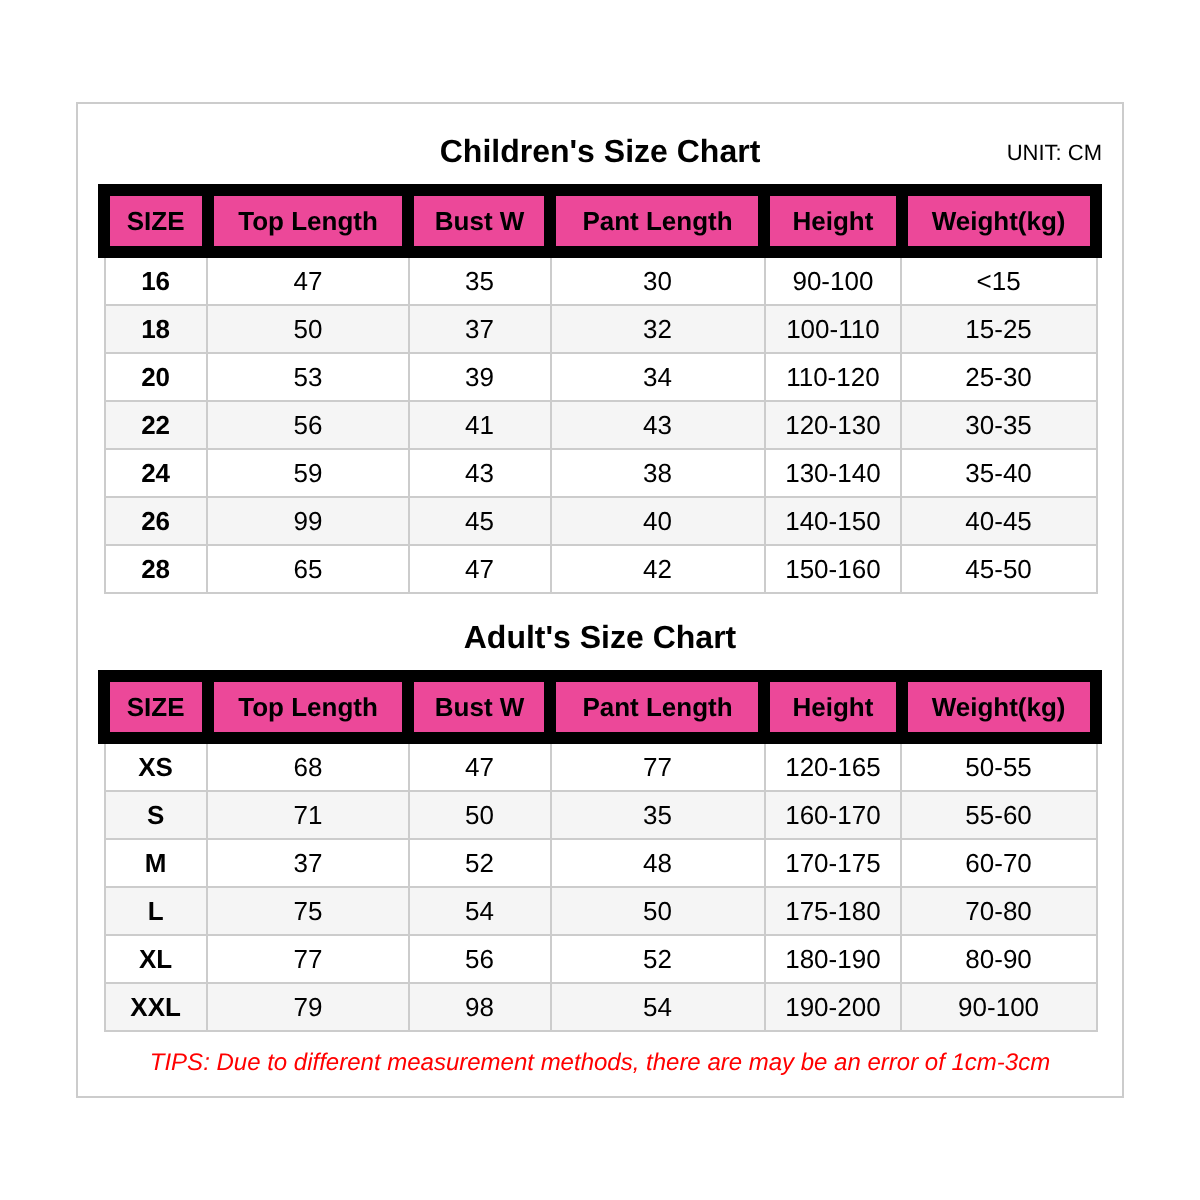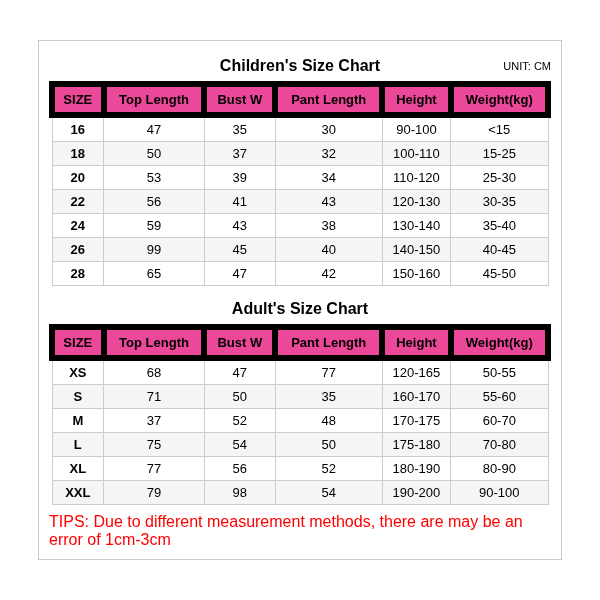--- a/index.html
+++ b/index.html
@@ -49,24 +49,25 @@
     td {
       border: 1px solid #ccc;
       padding: 4px 4px;
       text-align: center;
       font-size: 13px;
     }
     tr:nth-child(even) td {
       background-color: #f5f5f5;
     }
     .tips {
-      text-align: left;
+      text-align: center;
       color: red;
-      font-size: 16px;
+      font-size: 12px;
       margin-top: 4px;
+      font-style: italic;
     }
     .size-col {
       font-weight: bold;
     }
   </style>
 </head>
 <body>
 
 <div class="container">
 

